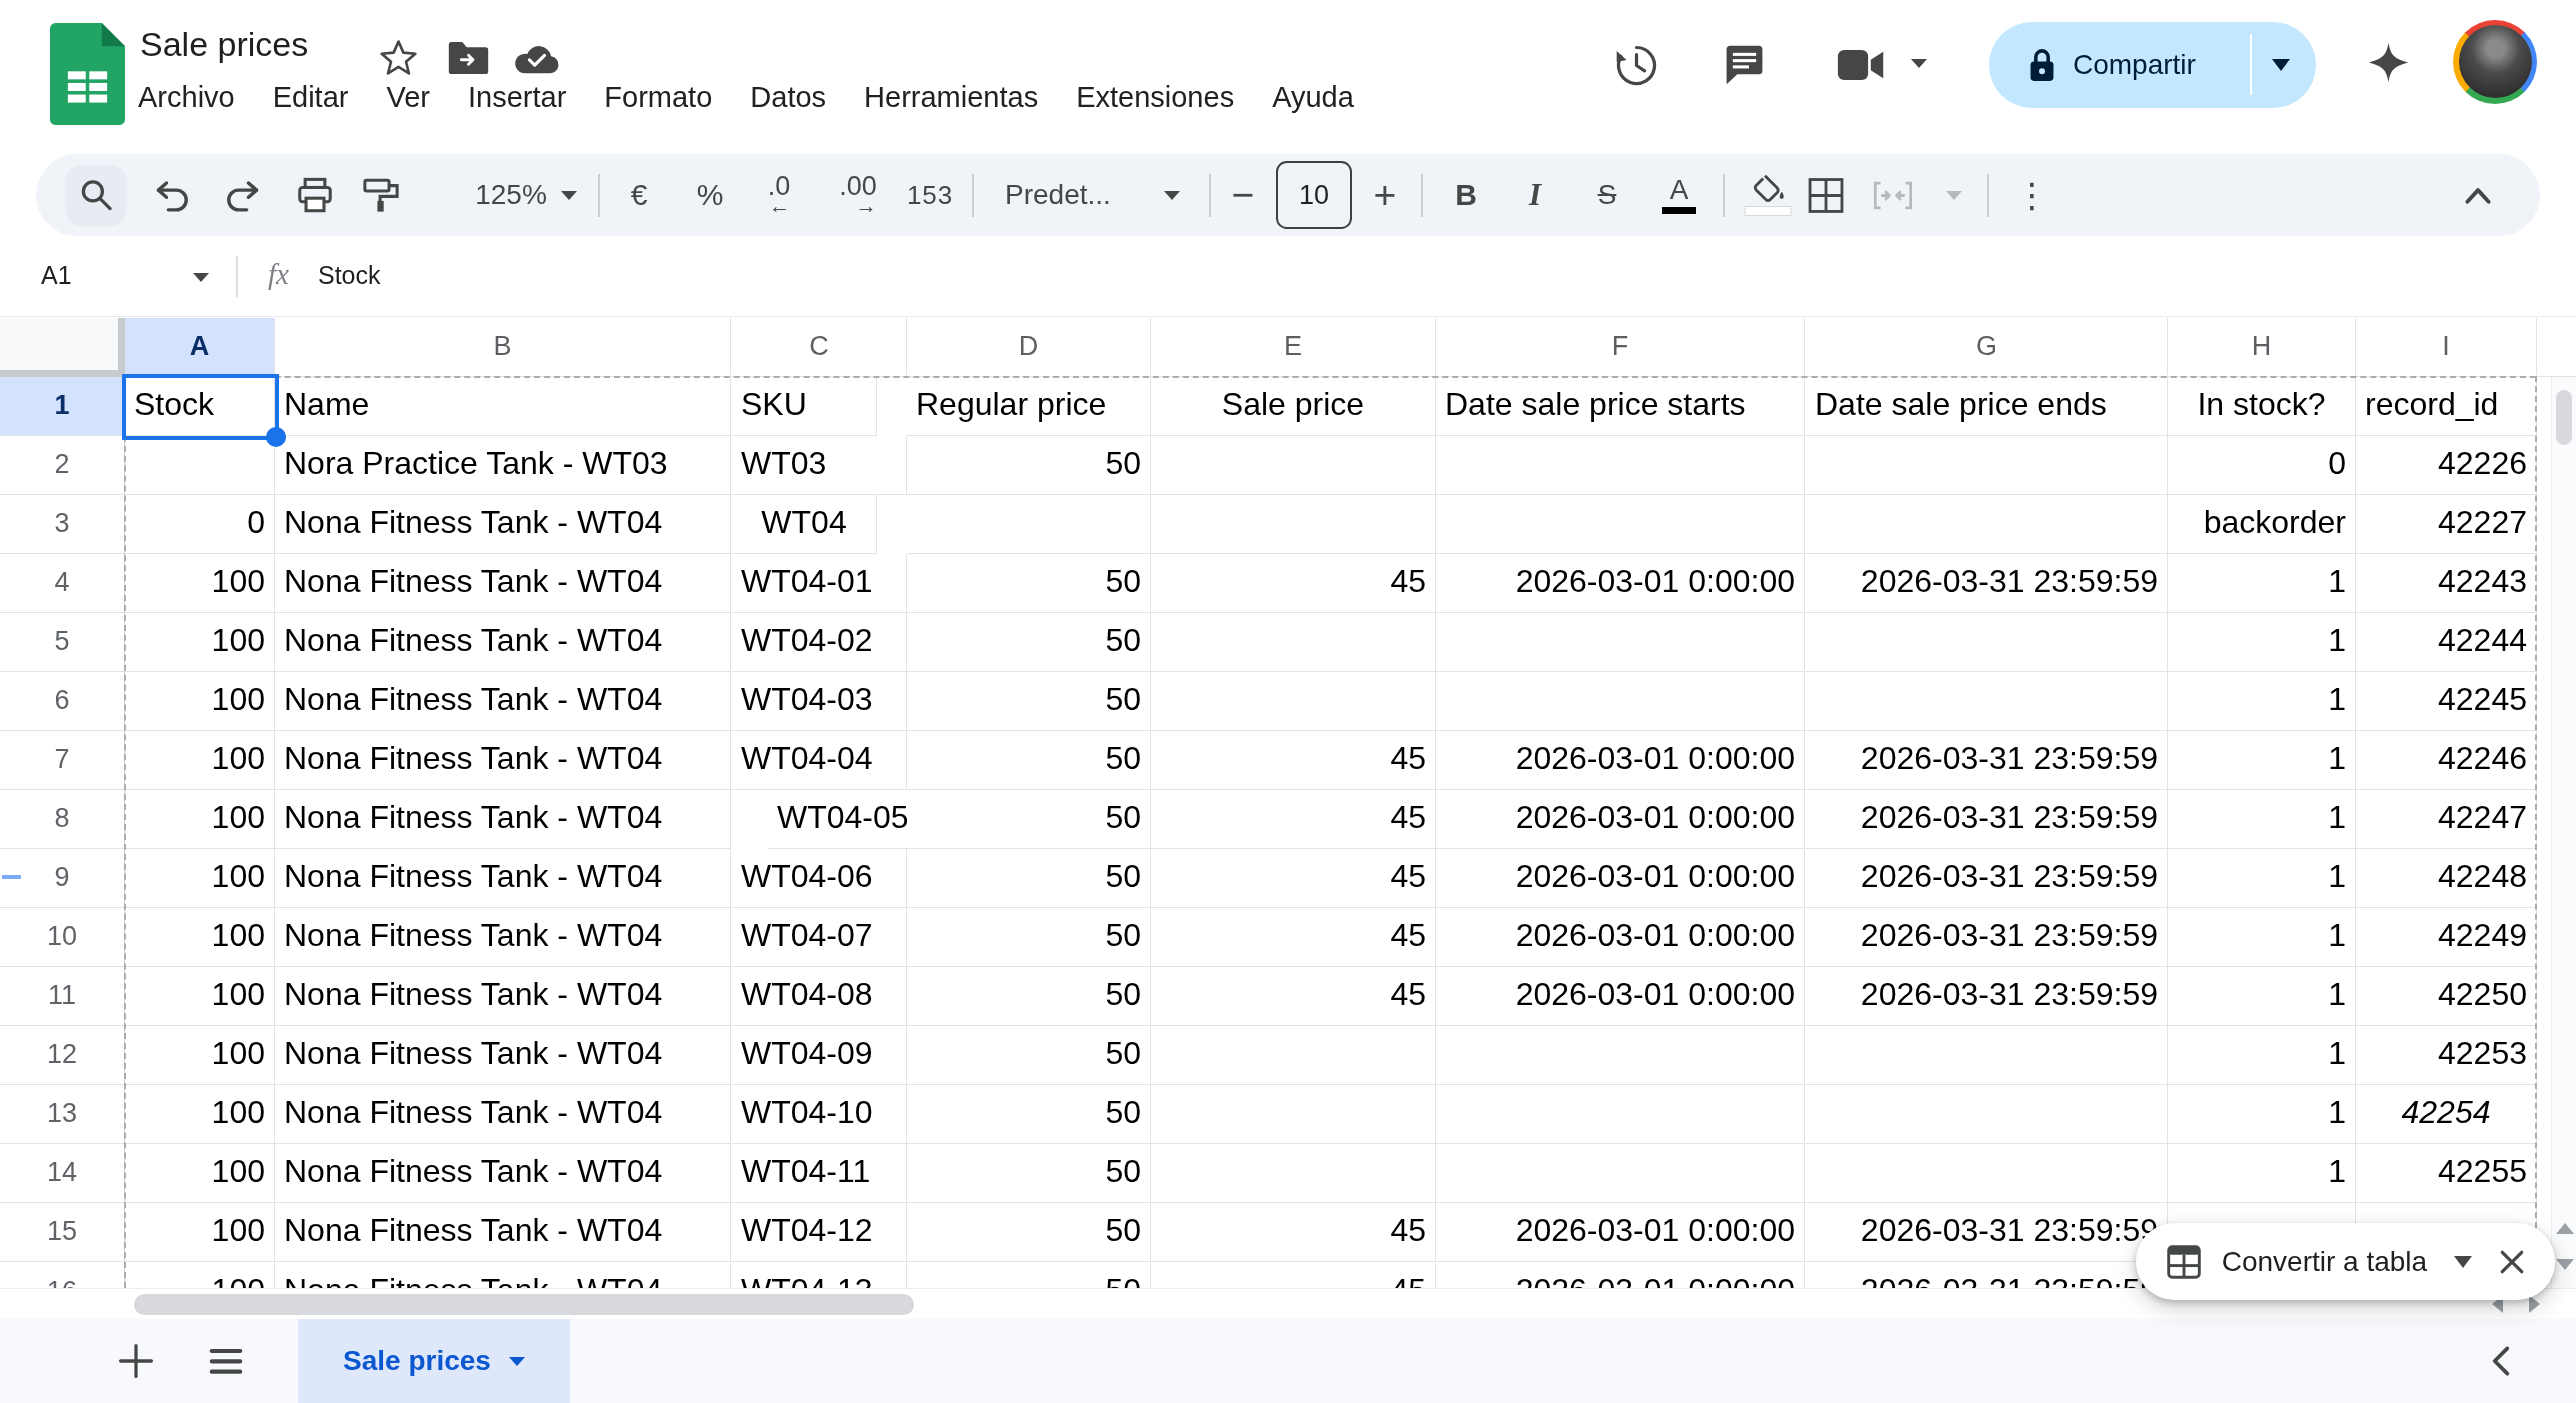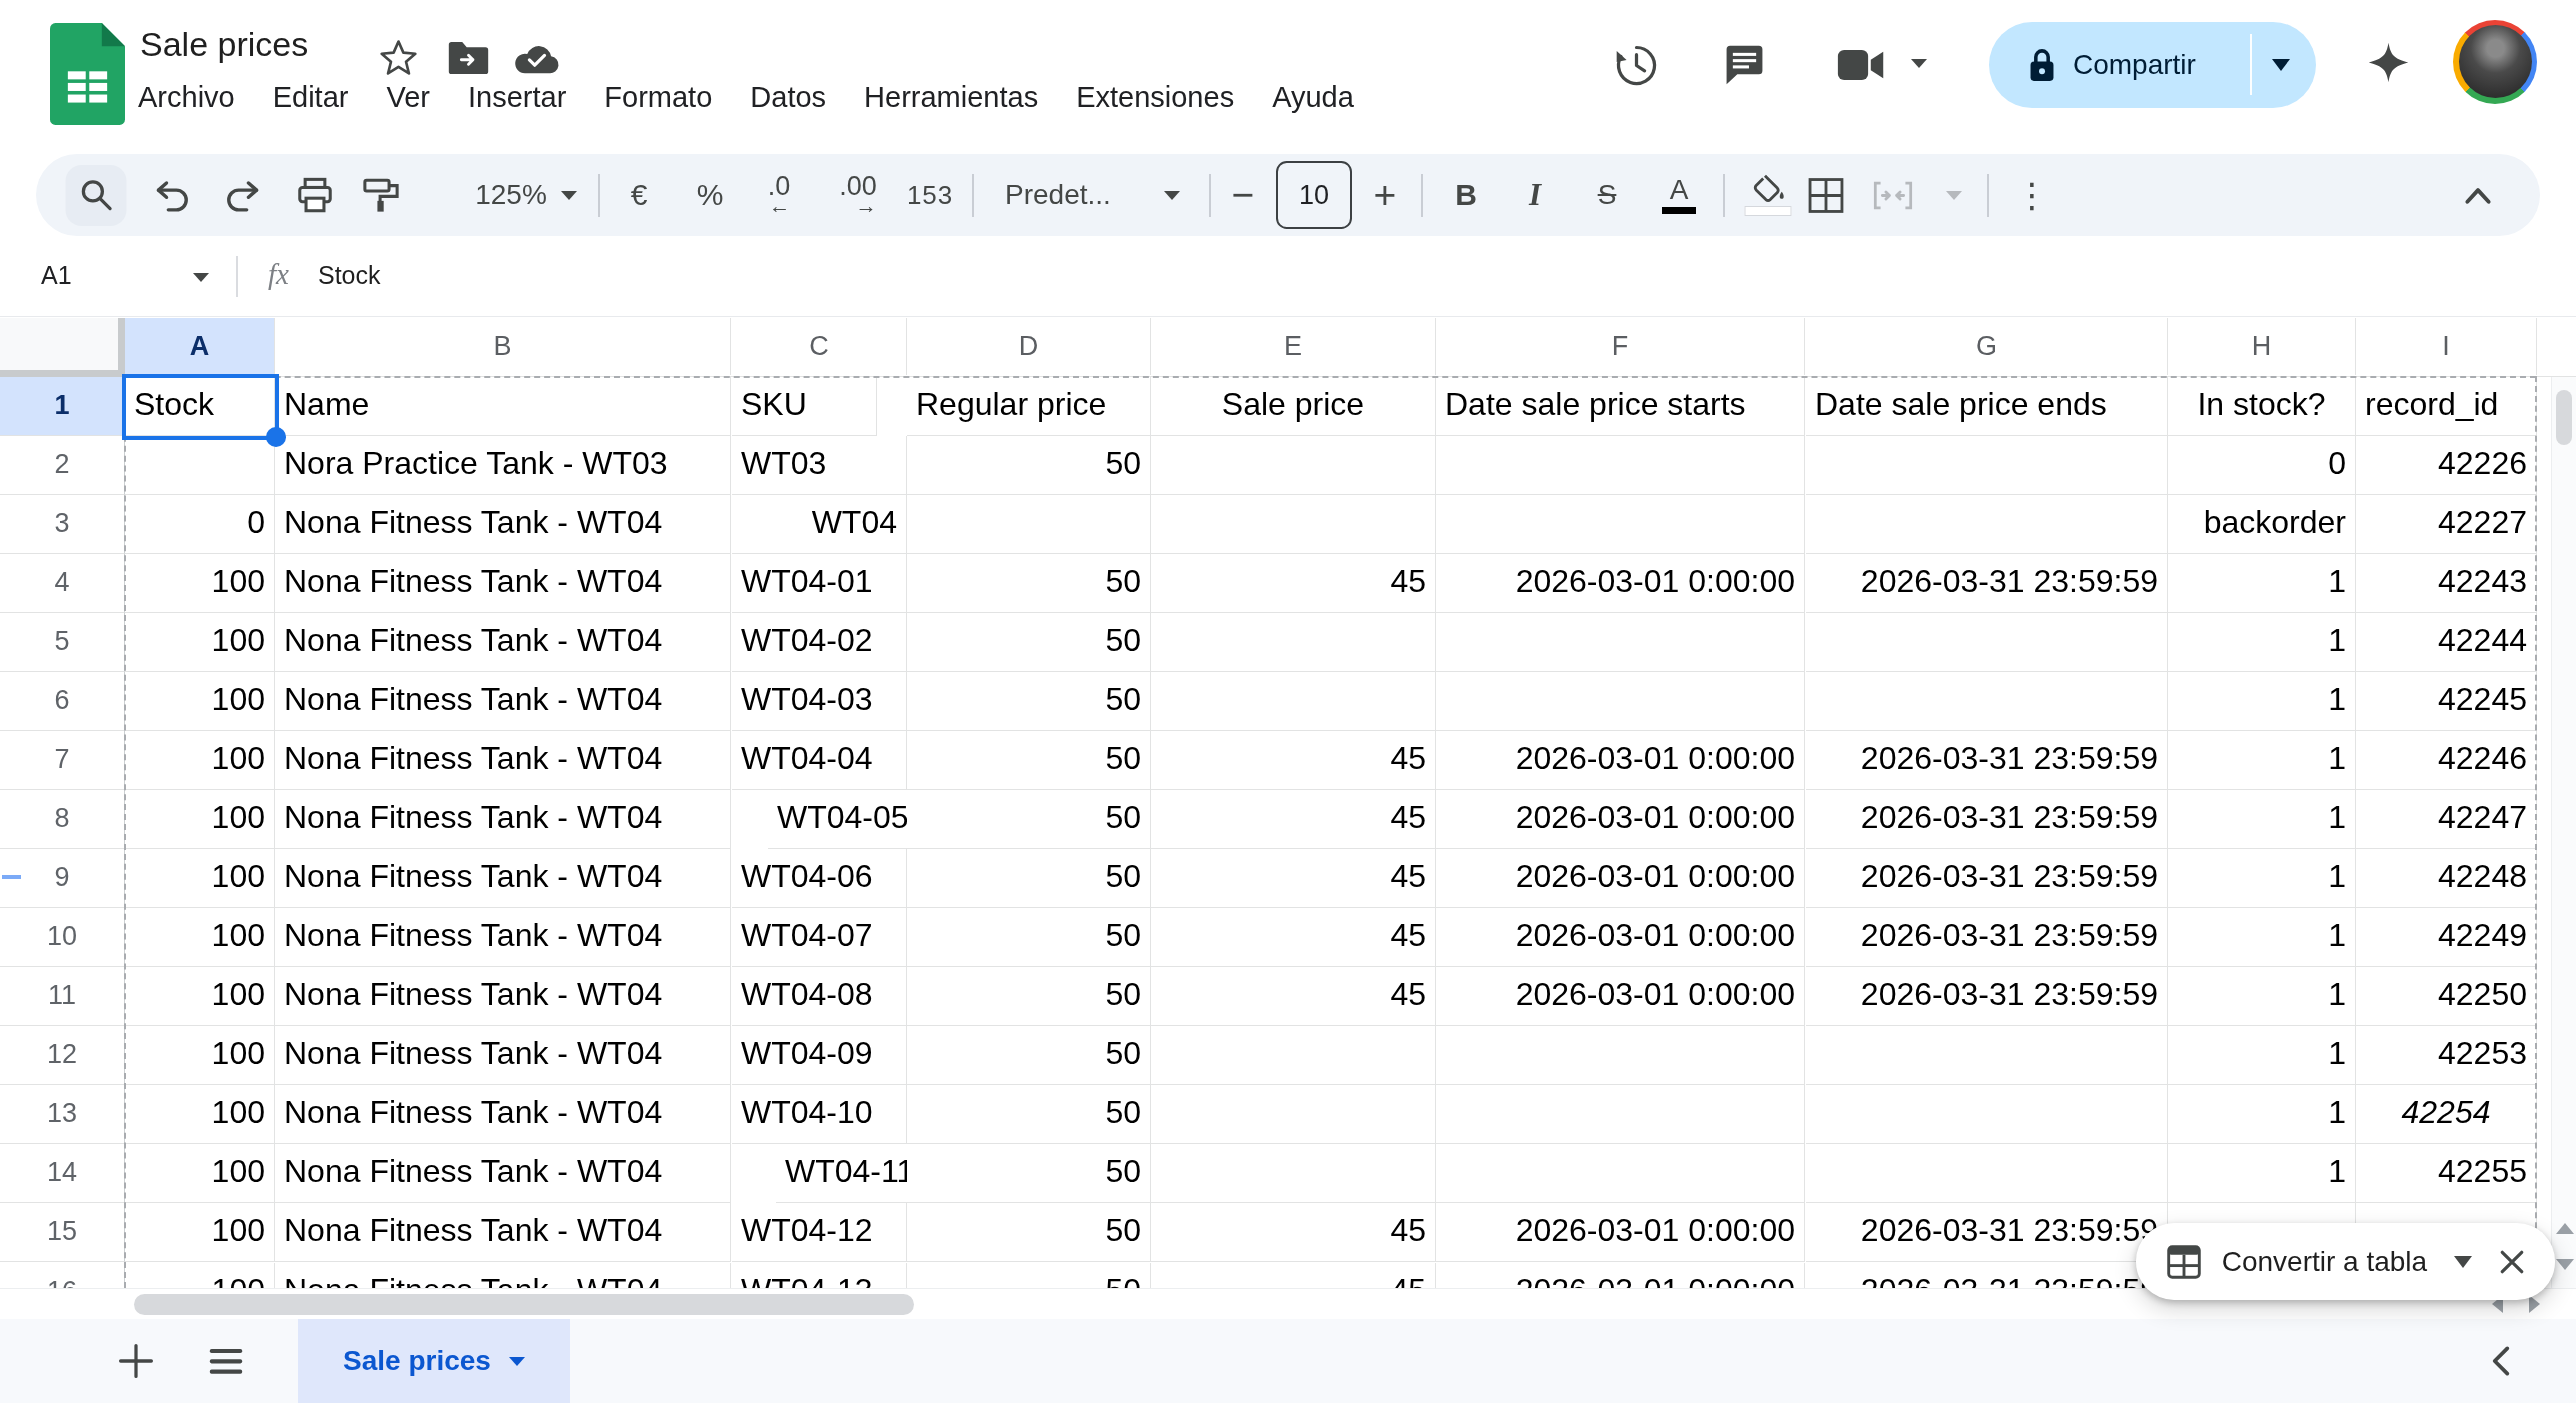--- a/index.html
+++ b/index.html
@@ -388,21 +388,21 @@
     <div class="cell" style="left: 732px; top: 59px; width: 175px; text-align: left;">WT03</div>
     <div class="cell" style="left: 907px; top: 59px; width: 244px; text-align: right;">50</div>
     <div class="cell" style="left: 1151px; top: 59px; width: 285px; text-align: right;"></div>
     <div class="cell" style="left: 1436px; top: 59px; width: 369px; text-align: right;"></div>
     <div class="cell" style="left: 1806px; top: 59px; width: 362px; text-align: right;"></div>
     <div class="cell" style="left: 2168px; top: 59px; width: 188px; text-align: right;">0</div>
     <div class="cell" style="left: 2356px; top: 59px; width: 181px; text-align: right;">42226</div>
     <div class="gutter-cell" style="top: 118px;">3</div>
     <div class="cell" style="left: 125px; top: 118px; width: 150px; text-align: right;">0</div>
     <div class="cell" style="left: 275px; top: 118px; width: 456px; text-align: left;">Nona Fitness Tank - WT04</div>
-    <div class="cell" style="left: 732px; top: 118px; width: 175px; text-align: right;">WT04</div>
+    <div class="cell" style="left: 732px; top: 118px; width: 145px; text-align: center;">WT04</div>
     <div class="cell" style="left: 907px; top: 118px; width: 244px; text-align: right;"></div>
     <div class="cell" style="left: 1151px; top: 118px; width: 285px; text-align: right;"></div>
     <div class="cell" style="left: 1436px; top: 118px; width: 369px; text-align: right;"></div>
     <div class="cell" style="left: 1806px; top: 118px; width: 362px; text-align: right;"></div>
     <div class="cell" style="left: 2168px; top: 118px; width: 188px; text-align: right;">backorder</div>
     <div class="cell" style="left: 2356px; top: 118px; width: 181px; text-align: right;">42227</div>
     <div class="gutter-cell" style="top: 177px;">4</div>
     <div class="cell" style="left: 125px; top: 177px; width: 150px; text-align: right;">100</div>
     <div class="cell" style="left: 275px; top: 177px; width: 456px; text-align: left;">Nona Fitness Tank - WT04</div>
     <div class="cell" style="left: 732px; top: 177px; width: 175px; text-align: left;">WT04-01</div>
@@ -498,21 +498,21 @@
     <div class="cell" style="left: 732px; top: 708px; width: 175px; text-align: left;">WT04-10</div>
     <div class="cell" style="left: 907px; top: 708px; width: 244px; text-align: right;">50</div>
     <div class="cell" style="left: 1151px; top: 708px; width: 285px; text-align: right;"></div>
     <div class="cell" style="left: 1436px; top: 708px; width: 369px; text-align: right;"></div>
     <div class="cell" style="left: 1806px; top: 708px; width: 362px; text-align: right;"></div>
     <div class="cell" style="left: 2168px; top: 708px; width: 188px; text-align: right;">1</div>
     <div class="cell" style="left: 2356px; top: 708px; width: 181px; text-align: center; font-style: italic;">42254</div>
     <div class="gutter-cell" style="top: 767px;">14</div>
     <div class="cell" style="left: 125px; top: 767px; width: 150px; text-align: right;">100</div>
     <div class="cell" style="left: 275px; top: 767px; width: 456px; text-align: left;">Nona Fitness Tank - WT04</div>
-    <div class="cell" style="left: 732px; top: 767px; width: 175px; text-align: left; margin-left: 44px;">WT04-11</div>
+    <div class="cell" style="left: 732px; top: 767px; width: 175px; text-align: left;">WT04-11</div>
     <div class="cell" style="left: 907px; top: 767px; width: 244px; text-align: right;">50</div>
     <div class="cell" style="left: 1151px; top: 767px; width: 285px; text-align: right;"></div>
     <div class="cell" style="left: 1436px; top: 767px; width: 369px; text-align: right;"></div>
     <div class="cell" style="left: 1806px; top: 767px; width: 362px; text-align: right;"></div>
     <div class="cell" style="left: 2168px; top: 767px; width: 188px; text-align: right;">1</div>
     <div class="cell" style="left: 2356px; top: 767px; width: 181px; text-align: right;">42255</div>
     <div class="gutter-cell" style="top: 826px;">15</div>
     <div class="cell" style="left: 125px; top: 826px; width: 150px; text-align: right;">100</div>
     <div class="cell" style="left: 275px; top: 826px; width: 456px; text-align: left;">Nona Fitness Tank - WT04</div>
     <div class="cell" style="left: 732px; top: 826px; width: 175px; text-align: left;">WT04-12</div>

